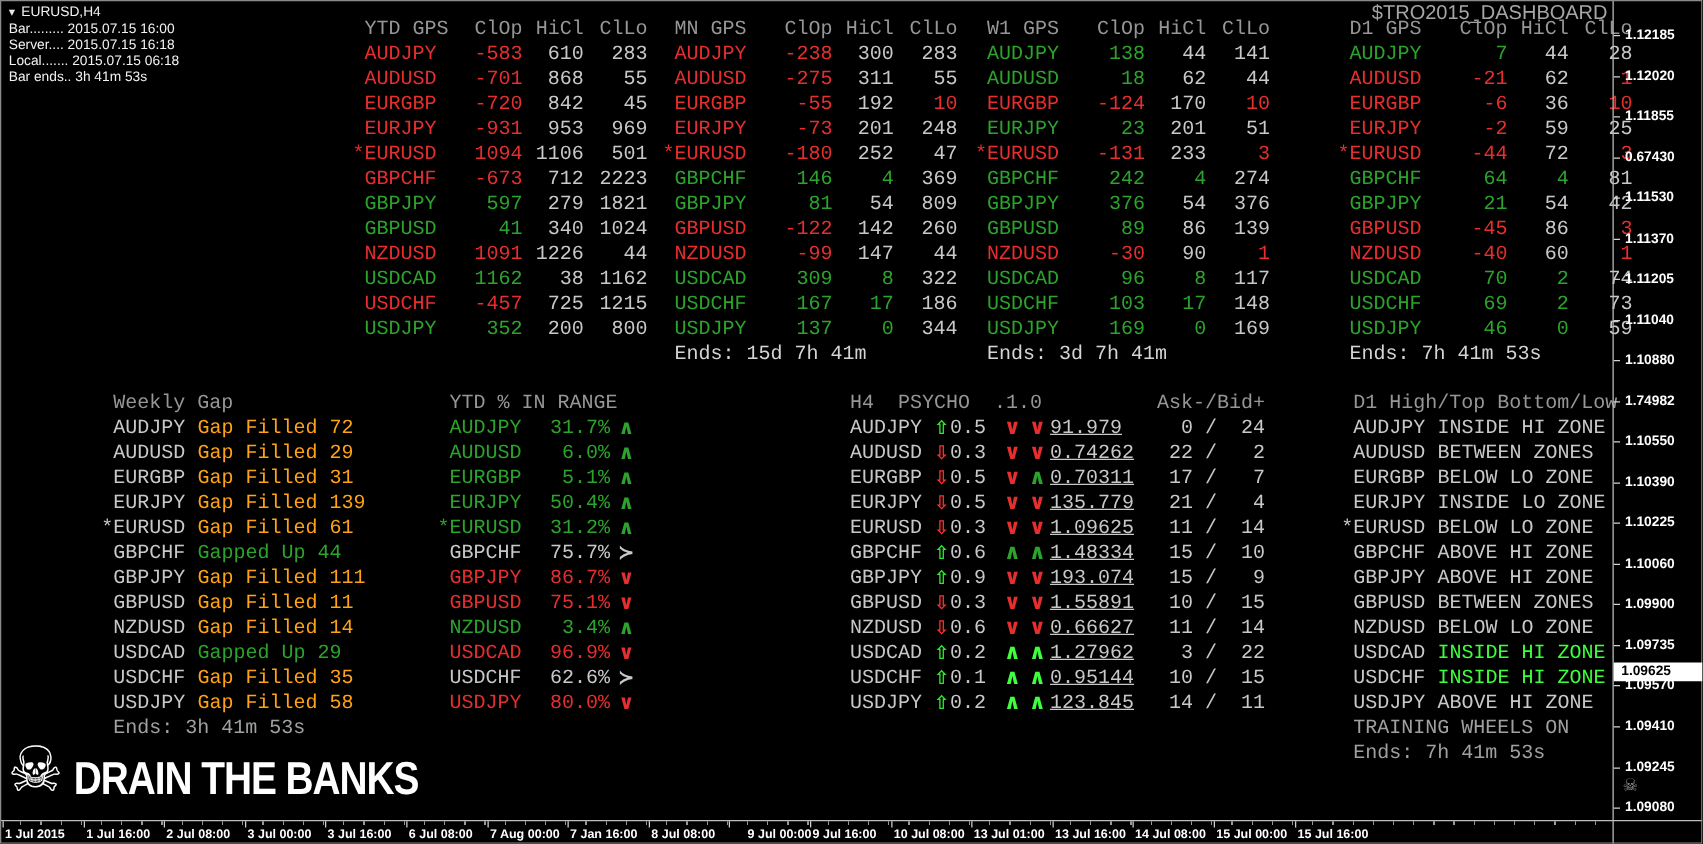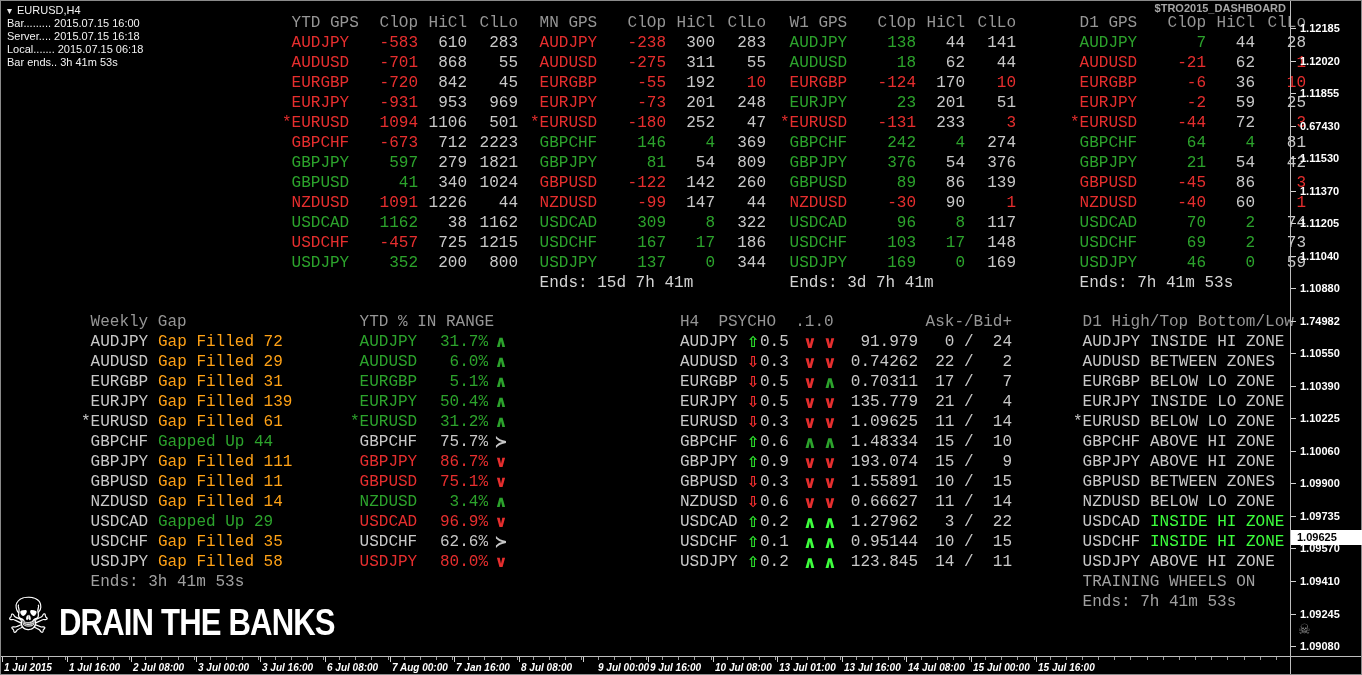--- a/index.html
+++ b/index.html
@@ -16,46 +16,46 @@
   .c-pair-s{width:67px;}
   .c-num{width:49px;text-align:right;}
   .c-num0{width:59px;text-align:right;}
   .c-num3{width:51px;text-align:right;}
   .c-pct{width:71px;text-align:right;}
   .c-arrow{width:26px;text-align:center;}
   .c-barrow{width:13px;text-align:left;font-family:"DejaVu Sans",sans-serif;font-weight:bold;font-size:15px;}
   .c-val{width:30px;}
   .c-gap{width:10px;}
   .c-chev{width:20px;text-align:center;font-family:"DejaVu Sans",sans-serif;font-weight:900;font-size:17px;}
-  .c-price{width:78px;text-align:right;}
+  .c-price{width:78px;text-decoration:underline;}
   .c-askbid{flex:1;text-align:right;}
   .glyph{font-family:"DejaVu Sans",sans-serif;}
   .ends-line{white-space:pre;}
   
   .wininfo{position:absolute;left:7px;top:3px;color:#f2f2f2;font-size:11px;line-height:13px;}
   .symline{display:flex;align-items:center;gap:5px;height:14px;}
   .infoline{height:13px;}
   
   .watermark{position:absolute;top:2px;right:76px;color:#a6a6a6;
-             font-weight:bold;font-size:11px;letter-spacing:0px;}
+             font-weight:normal;font-size:16px;letter-spacing:0px;}
   
   .vsep{position:absolute;left:1290px;top:0;width:1px;height:675px;background:#bdbdbd;}
   .hsep{position:absolute;left:0;top:656px;width:1362px;height:1px;background:#bdbdbd;}
   
   .plabel{position:absolute;left:1300px;color:#fff;font-weight:bold;font-size:11px;line-height:13px;}
   .ptick{position:absolute;left:1291px;width:5px;height:1px;background:#d2d2d2;}
   .curprice{position:absolute;left:1291px;top:530px;width:71px;height:15px;
             background:#fff;color:#000;font-weight:bold;font-size:11px;
             line-height:15px;padding-left:6px;box-sizing:border-box;z-index:5;}
   .mini-skull{position:absolute;left:1298px;top:622px;color:#8f8f8f;font-size:14px;line-height:14px;}
   
   .time-minor{position:absolute;left:0;top:657px;width:1290px;height:3px;
       background:repeating-linear-gradient(to right,#9a9a9a 0 1px,transparent 1px 16.15px);}
   .ttick{position:absolute;top:657px;width:1px;height:5px;background:#d2d2d2;}
-  .tlabel{position:absolute;top:662px;color:#fff;font-weight:bold;font-size:10px;line-height:11px;white-space:nowrap;font-style:italic;}
+  .tlabel{position:absolute;top:662px;color:#fff;font-weight:bold;font-size:10px;line-height:11px;white-space:nowrap;}
   
   .branding{position:absolute;left:6px;top:588px;display:flex;align-items:flex-end;}
   .big-skull{font-family:"DejaVu Sans",sans-serif;color:#fff;font-size:50px;line-height:56px;}
   .brand-text{color:#fff;font-weight:bold;font-size:37px;line-height:38px;
               letter-spacing:-1px;transform:scaleX(0.84);transform-origin:left bottom;
               margin-left:8px;margin-bottom:2px;white-space:nowrap;}
 </style>
 </head>
 <body>
 

